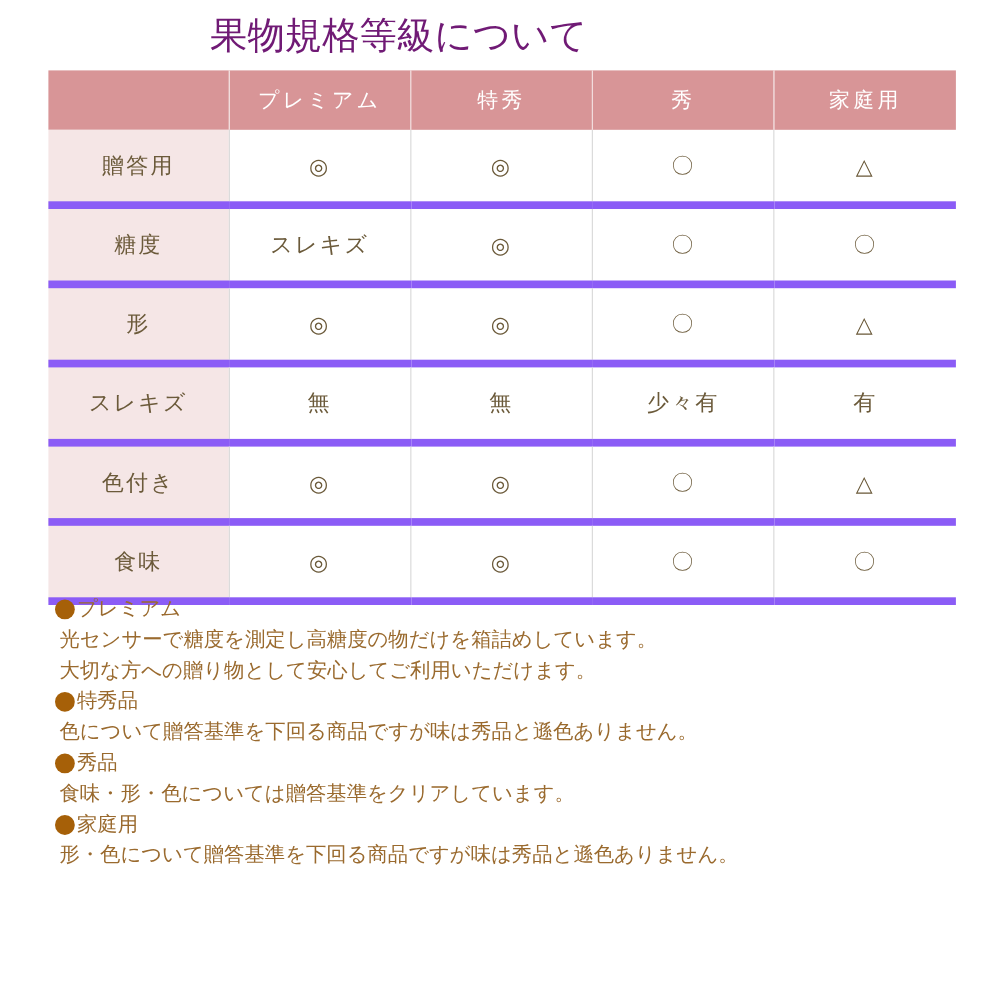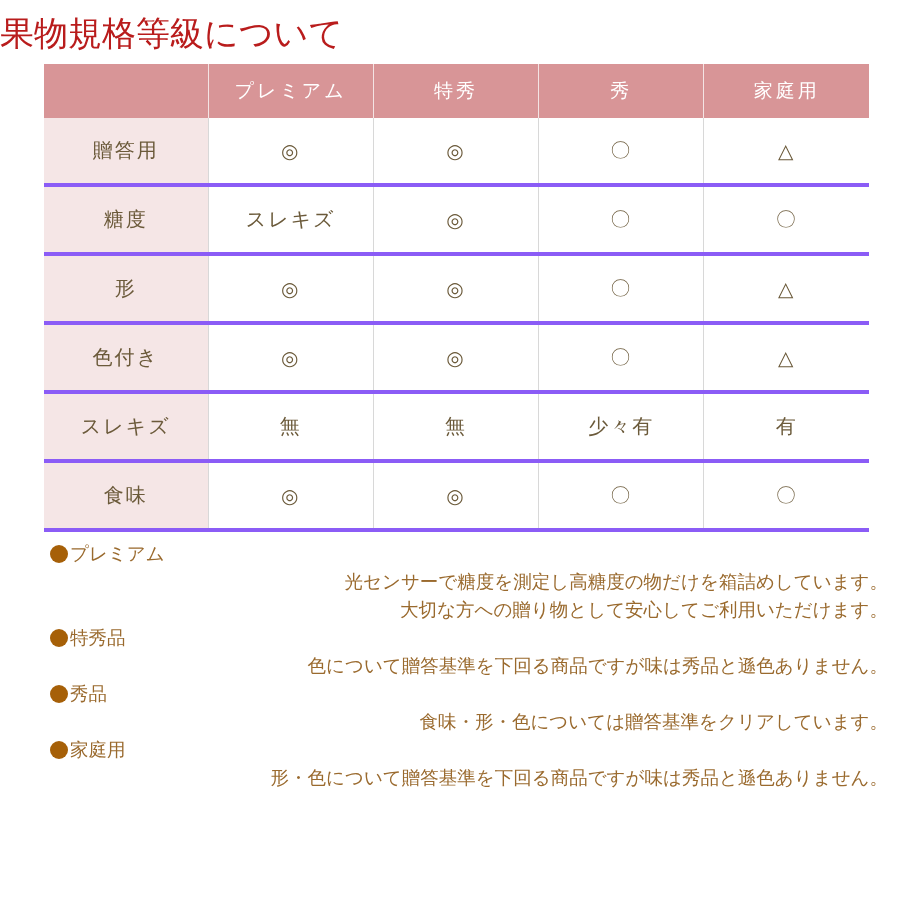--- a/index.html
+++ b/index.html
@@ -1,37 +1,37 @@
 <!DOCTYPE html>
 <html><head>
 <meta charset="utf-8">
 <style>
   html, body { margin: 0; padding: 0; background: #ffffff; }
   body { width: 900px; height: 900px; position: relative; overflow: hidden;
          font-family: "DejaVu Sans", "Liberation Sans", sans-serif; }
-  .title { position: absolute; top: 8px; left: 0; width: 725px; text-align: left;
-           font-size: 34px; color: #b91c1c; letter-spacing: 0px; line-height: 50px; }
+  .title { position: absolute; top: 8px; left: 0; width: 725px; text-align: center;
+           font-size: 34px; color: #701a75; letter-spacing: 0px; line-height: 50px; }
   table.grade { position: absolute; top: 64px; left: 44px; width: 825px;
                 border-collapse: collapse; table-layout: fixed; }
   table.grade th { background: #d89597; color: #ffffff; font-weight: normal;
                    font-size: 19px; height: 54px; letter-spacing: 3px;
                    border-left: 1px solid #f4e4e4; padding: 0; }
   table.grade th:first-child { border-left: none; }
   table.grade td { height: 65px; text-align: center; font-size: 20px; color: #6b5a3a;
-                   border-top: 1px solid #cfcfcf; border-bottom: 4px solid #8b5cf6;
+                   border-top: 1px solid #cfcfcf; border-bottom: 7px solid #8b5cf6;
                    border-left: 1px solid #d8d8d8; padding: 0; letter-spacing: 2px; }
   table.grade td.rowhead { background: #f5e6e6; border-left: none; }
   table.grade tr:first-child td { border-top: none; }
   .sym { font-size: 22px; color: #5e5233; }
   .notes { position: absolute; top: 540px; left: 48px; width: 840px;
            font-size: 18.5px; line-height: 28px; color: #9a6a2e; }
   .notes .heading { display: flex; align-items: center; }
   .notes .dot { display: inline-block; width: 18px; height: 18px; border-radius: 50%;
                 background: #a66008; margin-right: 2px; margin-left: 2px; }
-  .notes .line { padding-left: 6px; white-space: nowrap; text-align: right; }
+  .notes .line { padding-left: 6px; white-space: nowrap; }
   .notes .line.noindent { padding-left: 2px; }
 </style>
 </head>
 <body>
 
 <div class="title">果物規格等級について</div>
 
 <table class="grade">
   <colgroup>
       <col style="width:164px">
@@ -65,32 +65,32 @@
       <td class="sym">〇</td>
     </tr>
     <tr>
       <td class="rowhead">形</td>
       <td class="sym">◎</td>
       <td class="sym">◎</td>
       <td class="sym">〇</td>
       <td class="sym">△</td>
     </tr>
     <tr>
+      <td class="rowhead">スレキズ</td>
+      <td>無</td>
+      <td>無</td>
+      <td>少々有</td>
+      <td>有</td>
+    </tr>
+    <tr>
       <td class="rowhead">色付き</td>
       <td class="sym">◎</td>
       <td class="sym">◎</td>
       <td class="sym">〇</td>
       <td class="sym">△</td>
-    </tr>
-    <tr>
-      <td class="rowhead">スレキズ</td>
-      <td>無</td>
-      <td>無</td>
-      <td>少々有</td>
-      <td>有</td>
     </tr>
     <tr>
       <td class="rowhead">食味</td>
       <td class="sym">◎</td>
       <td class="sym">◎</td>
       <td class="sym">〇</td>
       <td class="sym">〇</td>
     </tr>
   </tbody>
 </table>

